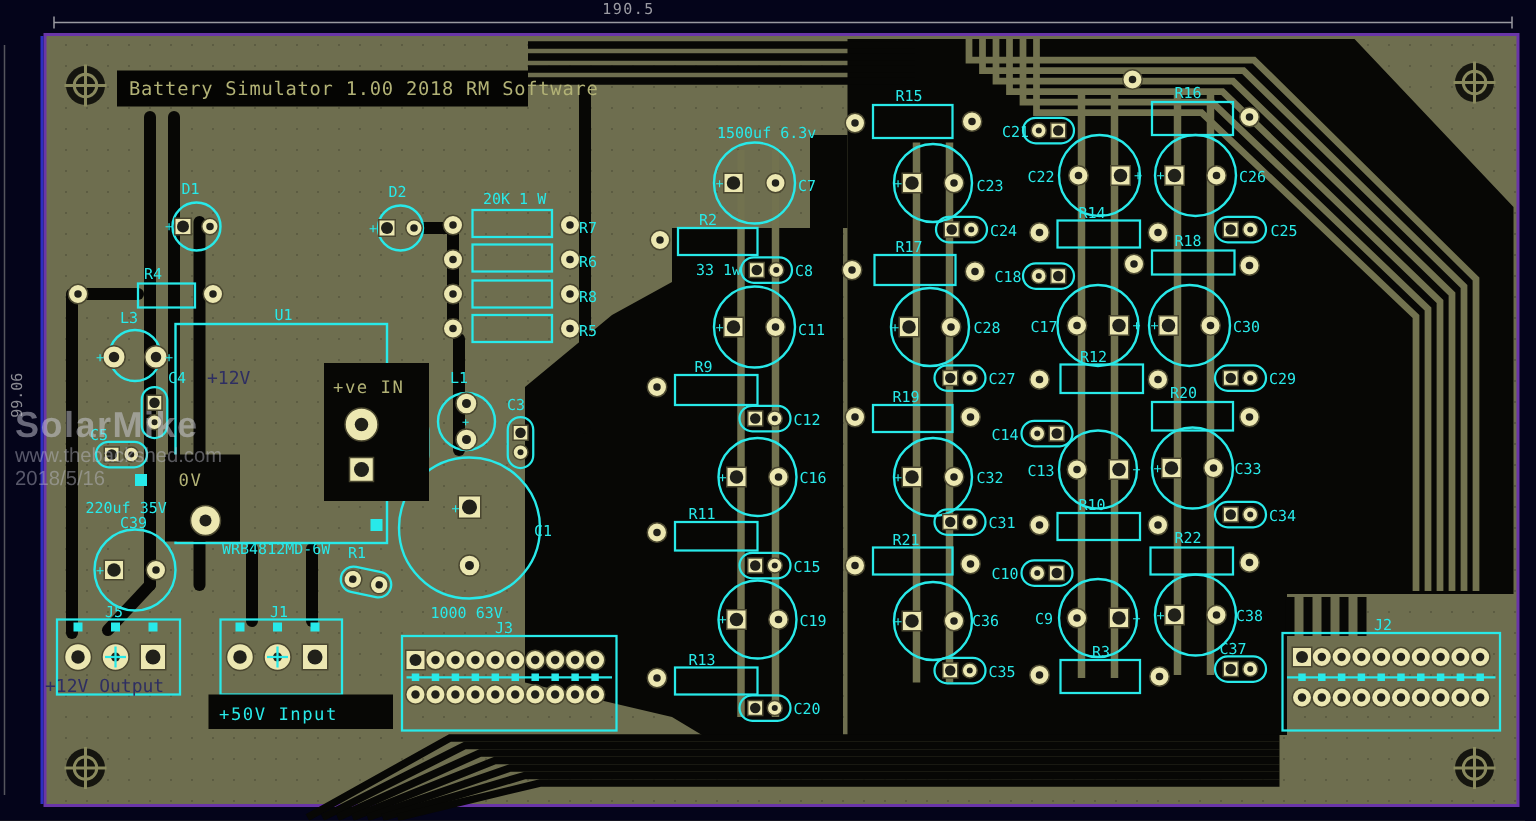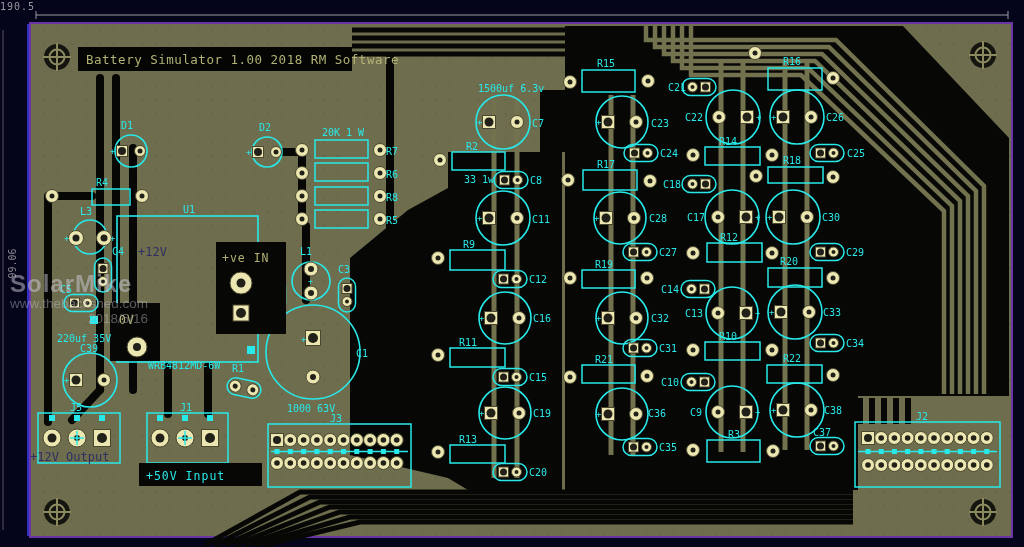--- a/index.html
+++ b/index.html
@@ -1,26 +1,26 @@
 <!DOCTYPE html>
 <html><head>
 <meta charset="utf-8">
 <style>
   html,body{margin:0;padding:0;background:#04041a;}
   .stage{position:relative;width:1024px;height:547px;background:#04041a;overflow:hidden;
          font-family:"DejaVu Sans Mono",monospace;}
   svg{position:absolute;left:0;top:0;}
-  .dim-top{position:absolute;top:1px;left:0;width:838px;
+  .dim-top{position:absolute;top:1px;left:0;width:838px;text-align:center;
            color:#9a9aa2;font-size:10px;letter-spacing:1px;}
   .dim-left{position:absolute;left:-9px;top:258px;width:42px;text-align:center;
             color:#8a8a92;font-size:10px;transform:rotate(-90deg);}
   .wm{position:absolute;left:10px;top:271px;color:rgba(205,205,218,.5);
       font-family:"Liberation Sans",sans-serif;line-height:1.1;pointer-events:none;}
   .wm1{font-size:24px;font-weight:bold;letter-spacing:1px;}
-  .wm2,.wm3{font-size:13.5px;color:rgba(190,190,205,.45);text-align:right;}
+  .wm2,.wm3{font-size:13.5px;color:rgba(190,190,205,.45);}
 </style>
 </head>
 <body>
 
 <div class="stage">
   <svg id="pcb" width="1024" height="547" viewBox="0 0 1024 547">
       <rect x="0" y="0" width="1024" height="547" fill="#04041a"></rect>
       <rect x="30" y="23" width="982" height="514" fill="#6e6e4f" stroke="#6a35a8" stroke-width="2"></rect>
       <defs>
         <pattern id="dots" width="14" height="14" patternUnits="userSpaceOnUse">

